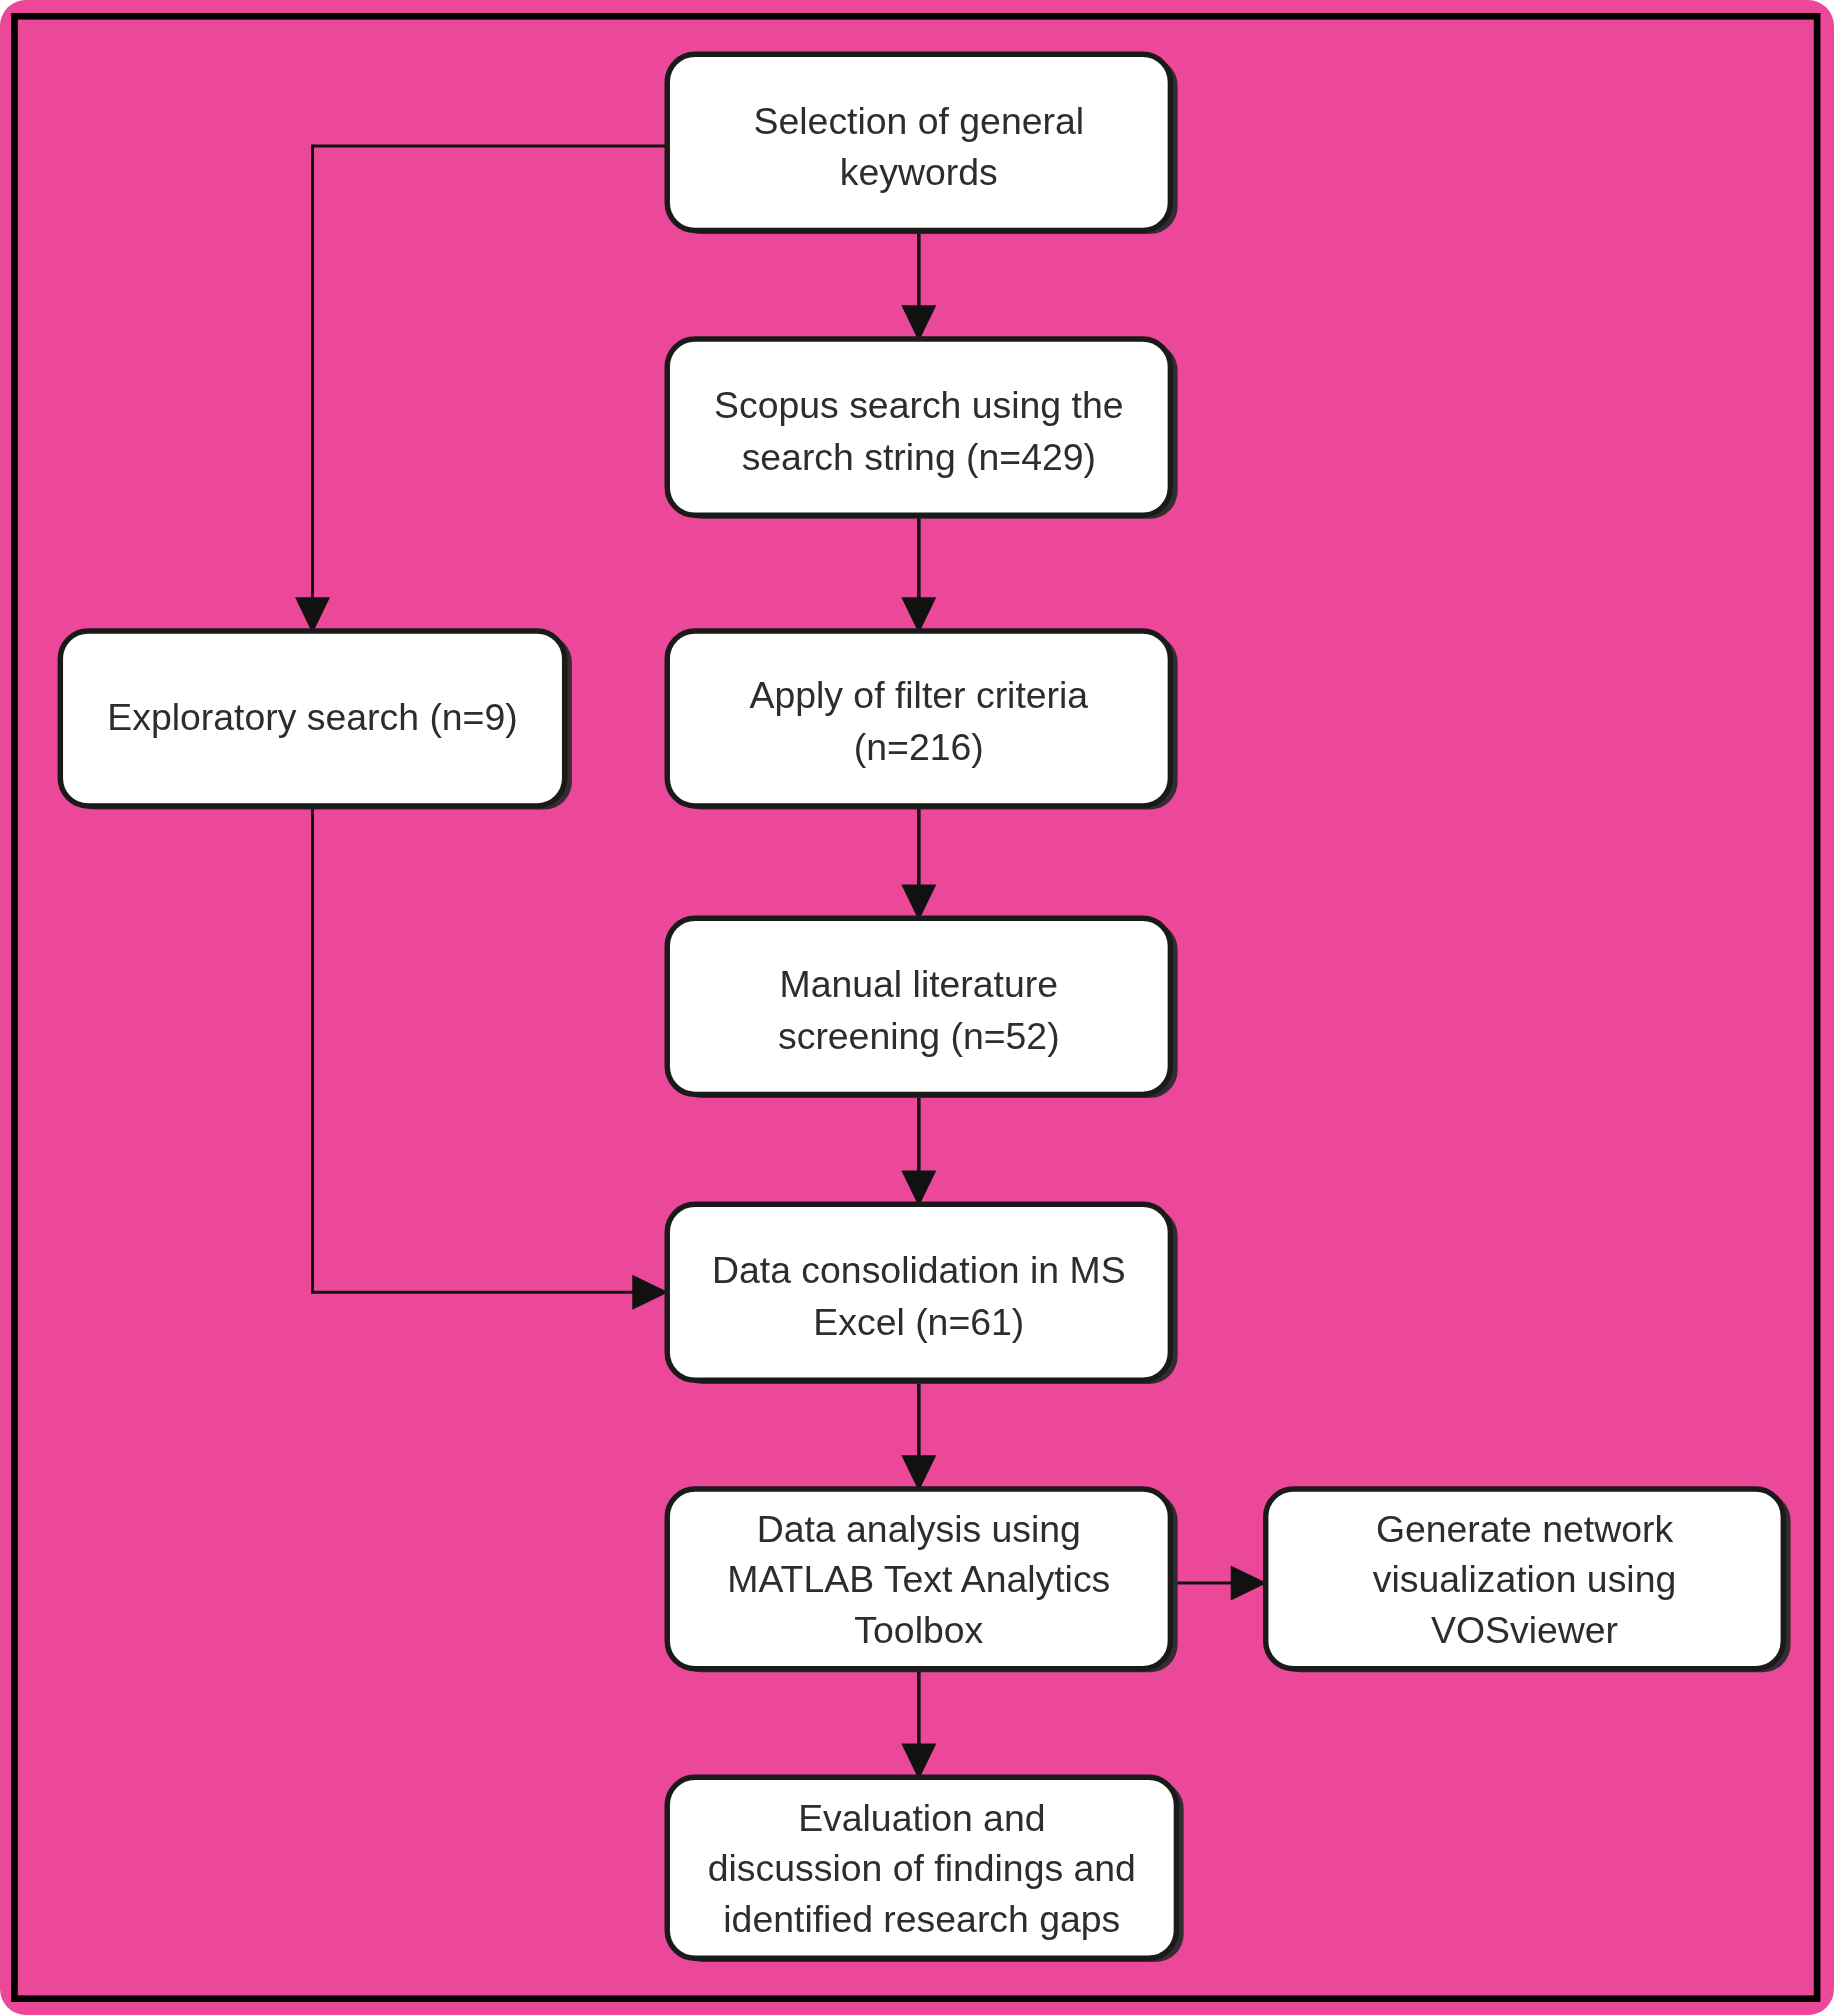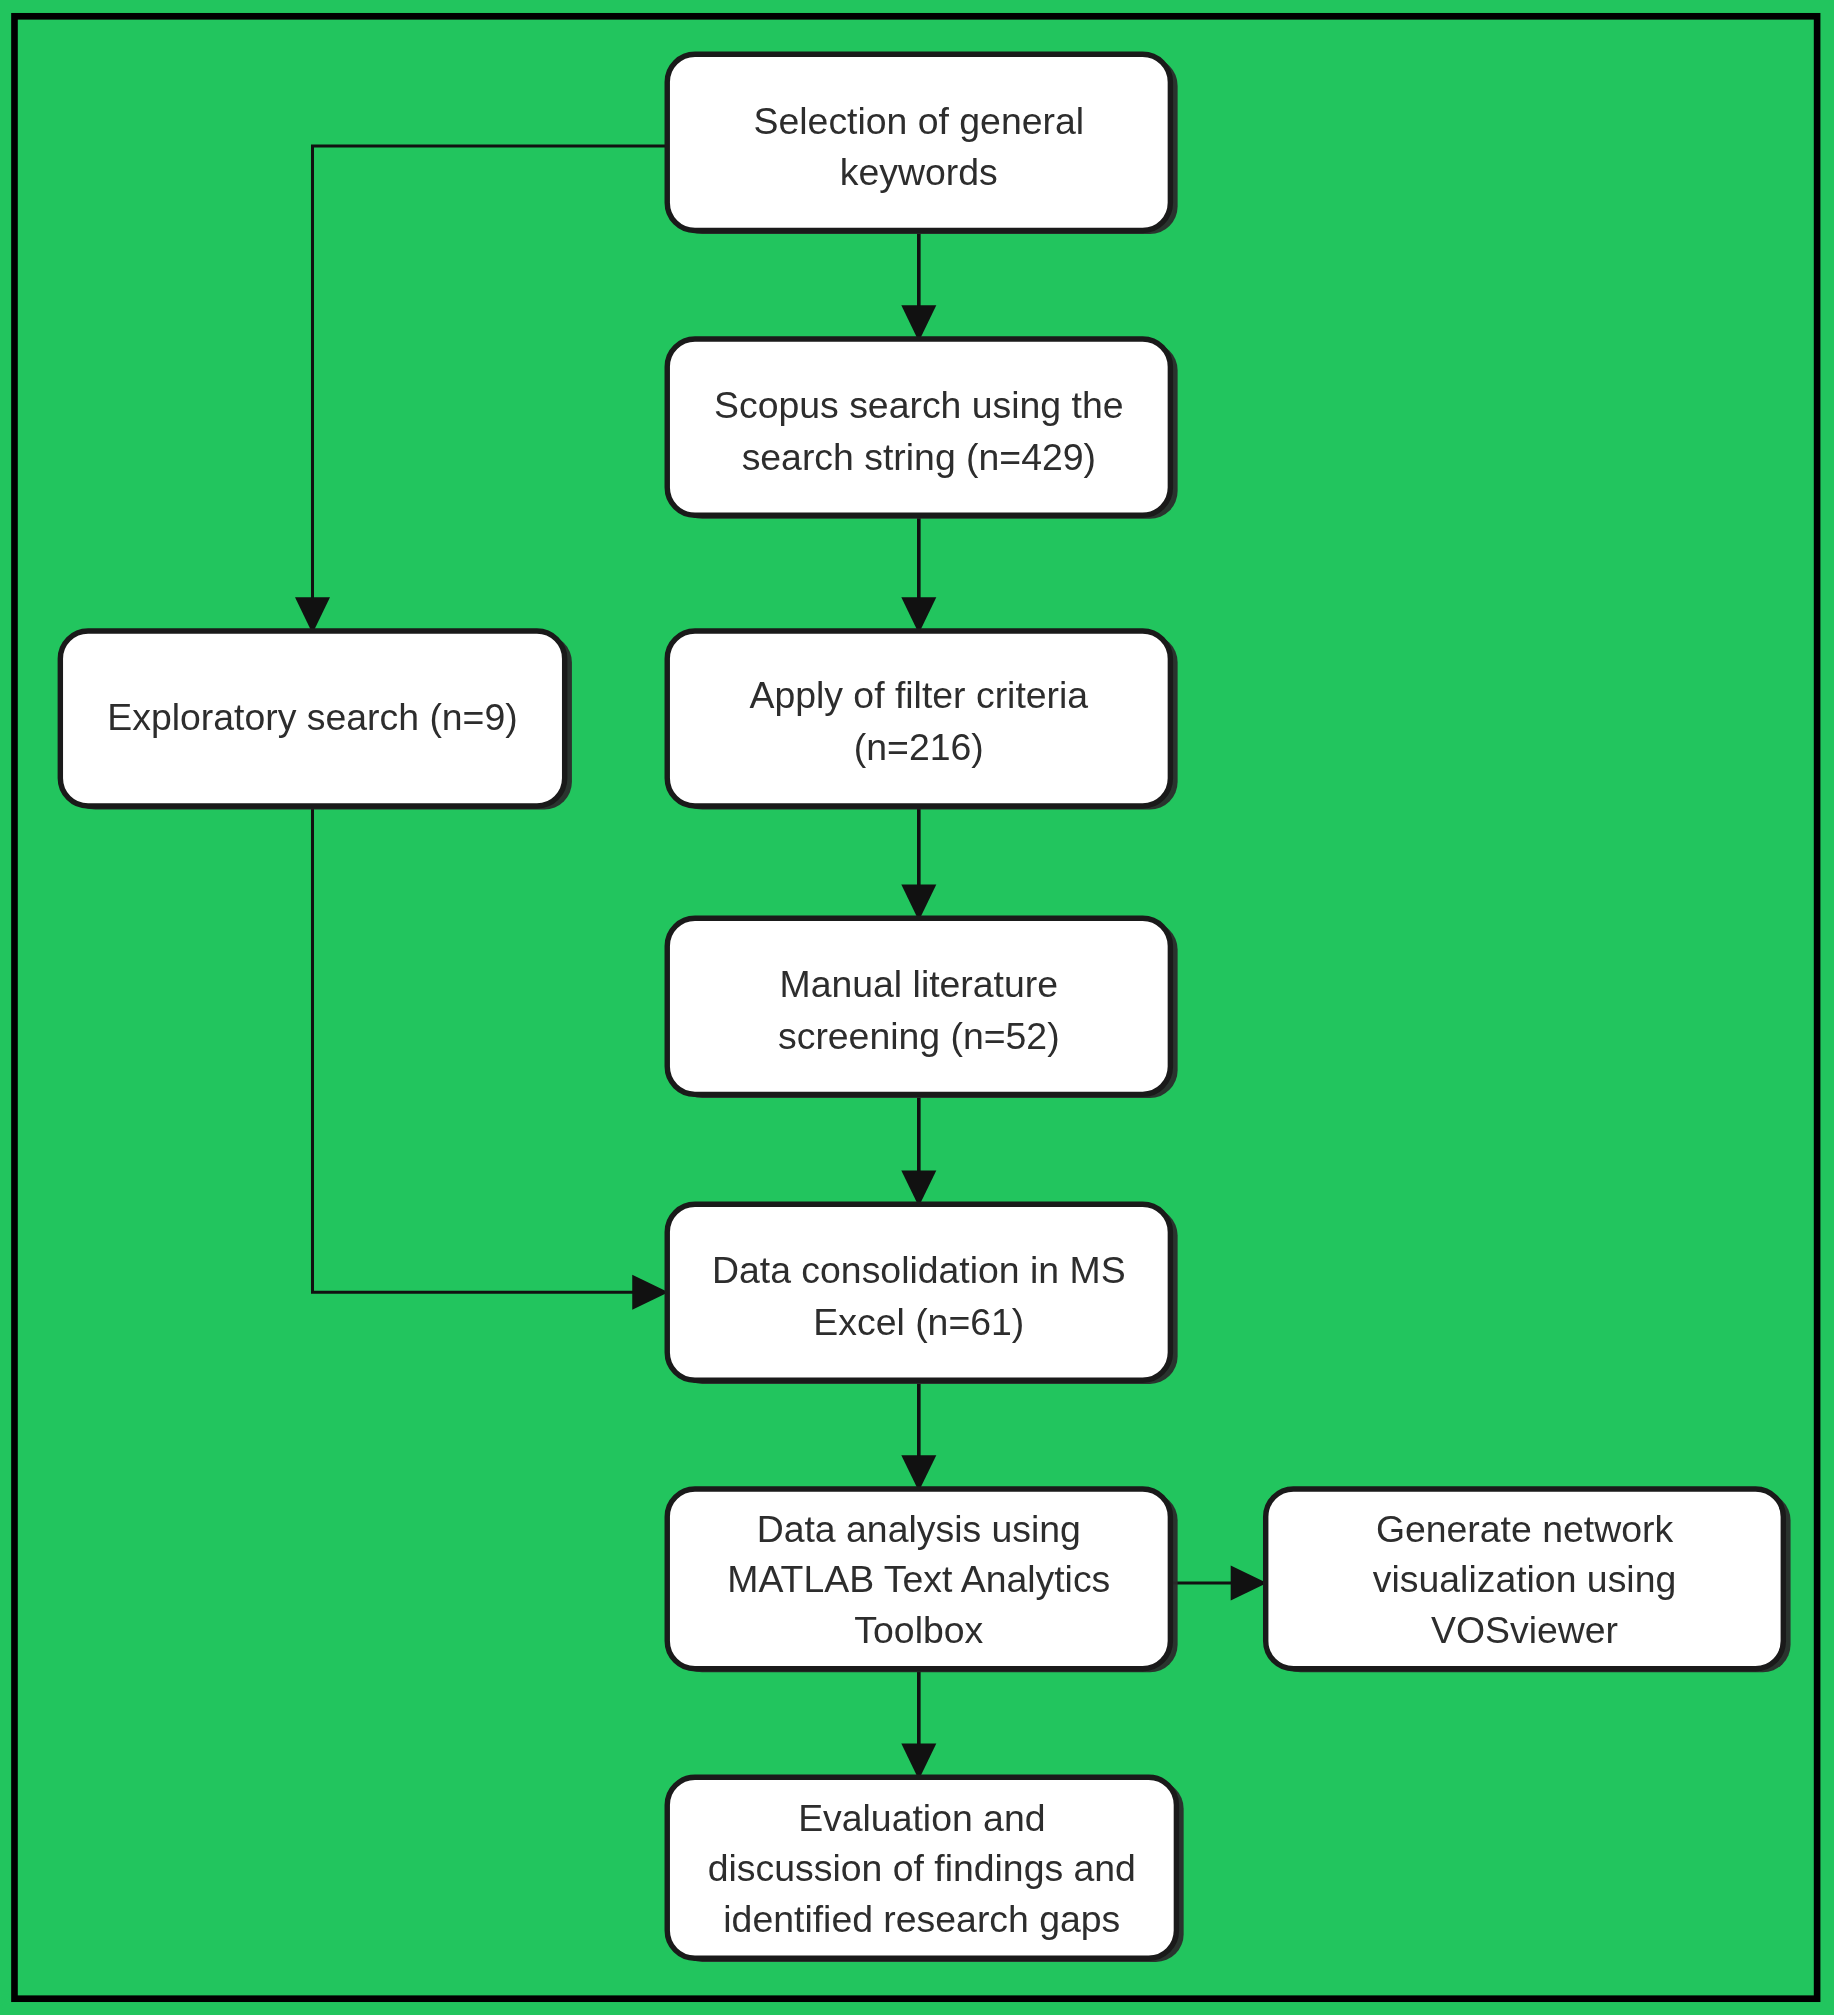--- a/index.html
+++ b/index.html
@@ -10,21 +10,22 @@
   body {
     width: 1834px;
     height: 2015px;
     font-family: "Liberation Sans", sans-serif;
     overflow: hidden;
   }
   #figure-root {
     position: relative;
     width: 1834px;
     height: 2015px;
-    background: #22c55e;
+    background: #ec4899;
+    border-radius: 26px;
   }
   #flow-svg {
     display: block;
     width: 1834px;
     height: 2015px;
   }
   .outer-frame {
     fill: none;
     stroke: #000000;
     stroke-width: 11;

